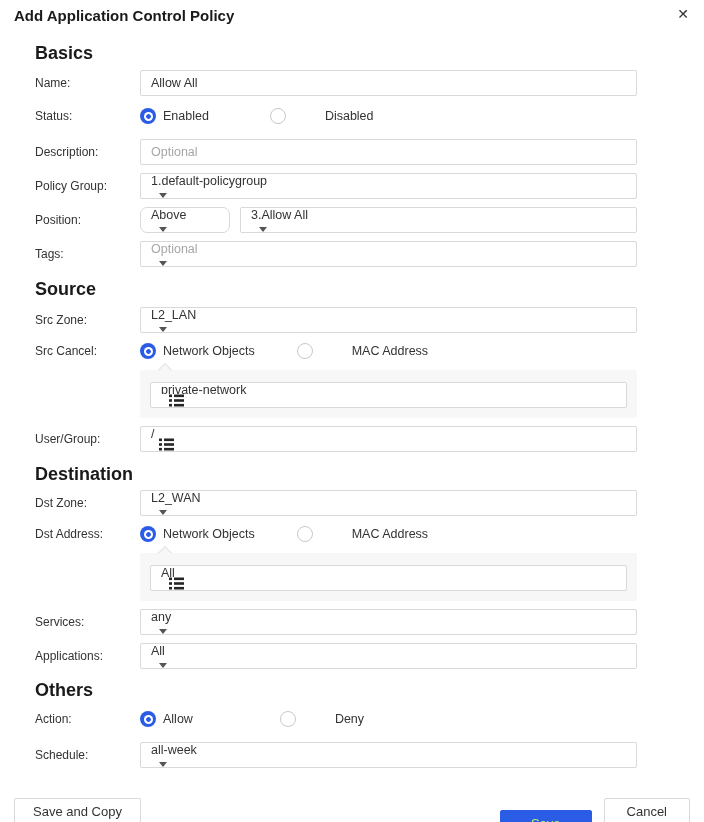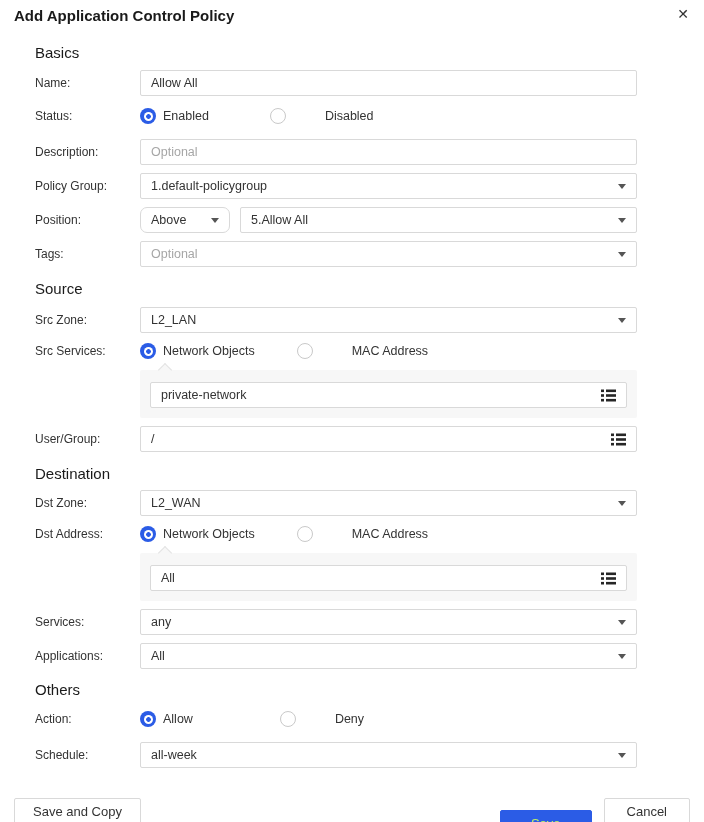--- a/index.html
+++ b/index.html
@@ -17,21 +17,21 @@
   .dlg-header { position: relative; padding: 6px 14px 0 14px; height: 30px; }
   .dlg-title { font-size: 15px; font-weight: bold; color: #1a1a1a; line-height: 20px; }
   .close-btn {
     position: absolute; top: 4px; right: 11px;
     width: 20px; height: 20px; line-height: 20px; text-align: center;
     font-size: 14px; color: #333; cursor: pointer;
   }
 
   
   .content { padding: 0 67px 0 35px; }
-  .section-title { font-size: 15px; font-weight: normal; color: #1a1a1a; line-height: 16px; }
+  .section-title { font-size: 18px; font-weight: bold; color: #1a1a1a; line-height: 16px; }
   .st-basics { margin: 15px 0 9px 0; }
   .st-source { margin: 14px 0 10px 0; }
   .st-dest   { margin: 14px 0 8px 0; }
   .st-others { margin: 13px 0 12px 0; }
 
   .row { display: flex; align-items: flex-start; margin-bottom: 8px; }
   .row-label {
     width: 105px; flex: 0 0 105px;
     font-size: 12px; color: #333; line-height: 26px;
   }
@@ -40,21 +40,21 @@
   
   .tinput, .field-box, .select {
     width: 100%; height: 26px;
     border: 1px solid #d9d9d9; border-radius: 2px;
     background: #fff; font-size: 12.5px; color: #333;
     padding: 0 10px; outline: none;
     font-family: "Liberation Sans", "DejaVu Sans", sans-serif;
   }
   .tinput::placeholder { color: #a6a6a6; }
   .field-box, .select {
-    display: flex; align-items: center; cursor: pointer; position: relative;
+    display: flex; cursor: pointer; position: relative; flex-direction: column;
   }
   .field-text { flex: 1 1 auto; white-space: nowrap; overflow: hidden; }
   .field-text.placeholder { color: #a6a6a6; }
 
   
   .caret {
     flex: 0 0 auto; width: 0; height: 0; margin-left: 8px;
     border-left: 4px solid transparent; border-right: 4px solid transparent;
     border-top: 5px solid #555;
   }
@@ -175,21 +175,21 @@
 
     <div class="row">
       <div class="row-label">Position:</div>
       <div class="row-field">
         <div class="select pos-select-small">
           <span class="field-text">Above</span>
           <span class="caret"></span>
         </div>
         <span class="pos-gap"></span>
         <div class="select">
-          <span class="field-text">5.Allow All</span>
+          <span class="field-text">3.Allow All</span>
           <span class="caret"></span>
         </div>
       </div>
     </div>
 
     <div class="row">
       <div class="row-label">Tags:</div>
       <div class="row-field">
         <div class="select">
           <span class="field-text placeholder">Optional</span>
@@ -204,21 +204,21 @@
       <div class="row-label">Src Zone:</div>
       <div class="row-field">
         <div class="select">
           <span class="field-text">L2_LAN</span>
           <span class="caret"></span>
         </div>
       </div>
     </div>
 
     <div class="row radio-row row-srcaddr">
-      <div class="row-label">Src Services:</div>
+      <div class="row-label">Src Cancel:</div>
       <div class="row-field radio-group">
         <span class="radio-opt">
           <span class="radio sel"></span>
           <span class="radio-label">Network Objects</span>
         </span>
         <span class="radio-opt" style="margin-left:42px;">
           <span class="radio"></span>
           <span class="radio-label">MAC Address</span>
         </span>
       </div>

